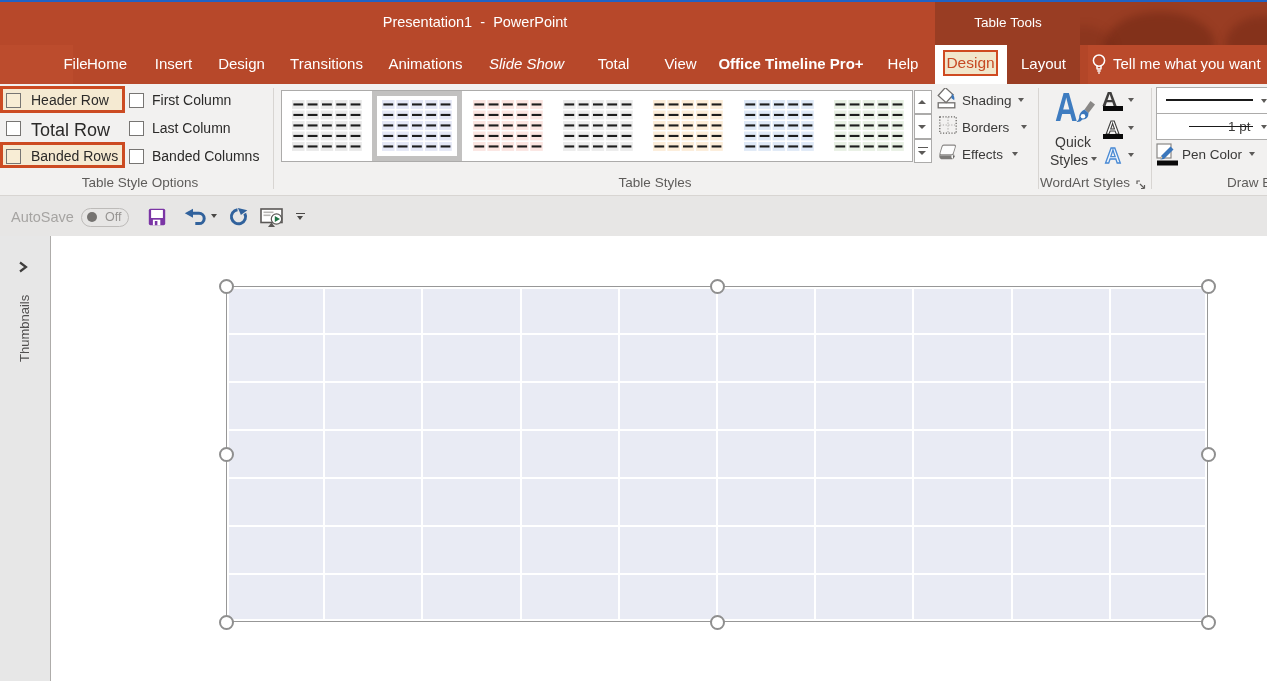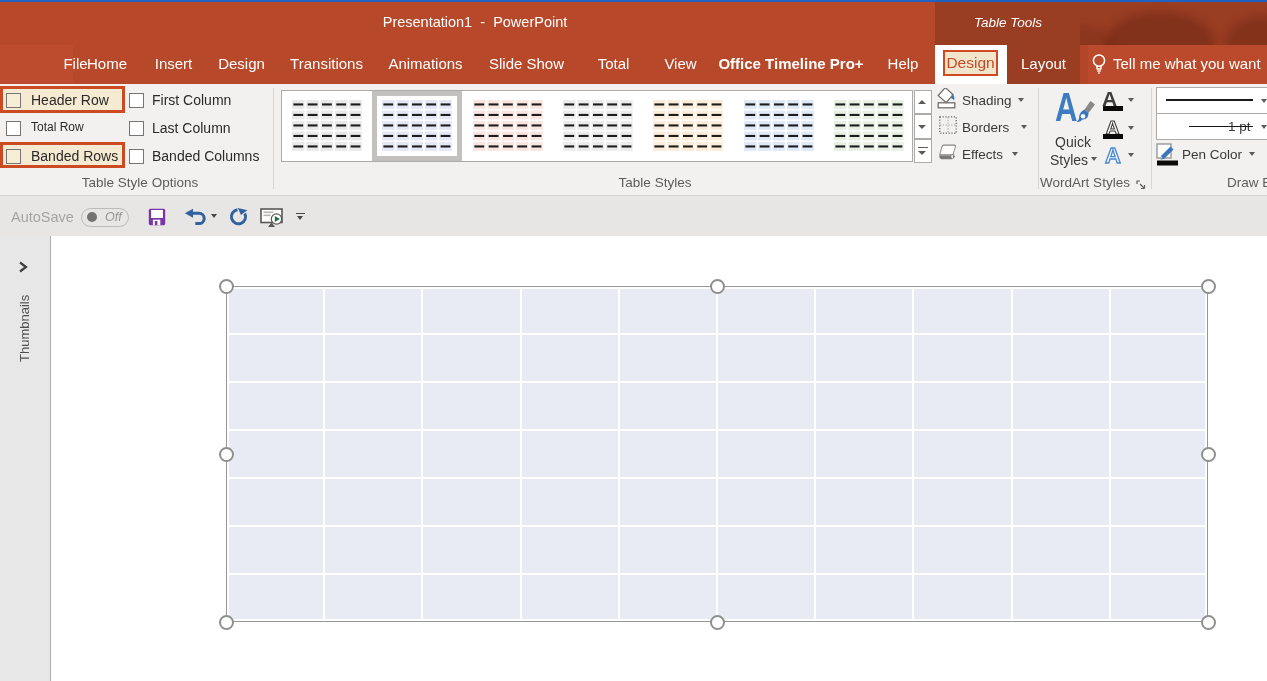--- a/index.html
+++ b/index.html
@@ -6,31 +6,31 @@
  font-family:"Liberation Sans",sans-serif;-webkit-font-smoothing:antialiased;}
 .abs{position:absolute;}
 .ctr{transform:translateX(-50%);white-space:nowrap;}
 .caret{width:0;height:0;border-left:3.5px solid transparent;border-right:3.5px solid transparent;border-top:4px solid #5c5a58;}
 </style></head><body>
 
 <div class="abs" style="left:0;top:0;width:1267px;height:2px;background:#2062c4;"></div>
 <div class="abs" style="left:0;top:2px;width:1267px;height:43px;background:#b7482a;"></div>
 <div class="abs" style="left:1080px;top:2px;width:187px;height:43px;background:#993d23;"></div>
 <div class="abs" style="left:935px;top:2px;width:145px;height:43px;background:#993d23;"></div>
-<div class="abs ctr" style="left:1008px;top:15px;color:#fff;font-size:13.5px;font-style:italic;">Table Tools</div>
+<div class="abs ctr" style="left:1008px;top:15px;color:#fff;font-size:13.5px;">Table Tools</div>
 <div class="abs ctr" style="left:475px;top:14px;color:#fff;font-size:14.5px;">Presentation1&nbsp;&nbsp;-&nbsp;&nbsp;PowerPoint</div>
 <div class="abs" style="left:0;top:45px;width:1267px;height:39px;background:#b7482a;"></div>
 <div class="abs" style="left:0;top:45px;width:73px;height:39px;background:#bc4c2d;"></div>
 <div class="abs ctr" style="left:35.5px;top:55px;color:#fff;font-size:15px;margin-left:40px;">File</div>
 <div class="abs ctr" style="left:107px;top:55px;color:#fff;font-size:15px;">Home</div>
 <div class="abs ctr" style="left:173.5px;top:55px;color:#fff;font-size:15px;">Insert</div>
 <div class="abs ctr" style="left:241.5px;top:55px;color:#fff;font-size:15px;">Design</div>
 <div class="abs ctr" style="left:326.5px;top:55px;color:#fff;font-size:15px;">Transitions</div>
 <div class="abs ctr" style="left:425.5px;top:55px;color:#fff;font-size:15px;">Animations</div>
-<div class="abs ctr" style="left:526.5px;top:55px;color:#fff;font-size:15px;">Slide Show</div>
+<div class="abs ctr" style="left:526.5px;top:55px;color:#fff;font-size:15px;font-style:italic;">Slide Show</div>
 <div class="abs ctr" style="left:613.5px;top:55px;color:#fff;font-size:15px;">Total</div>
 <div class="abs ctr" style="left:680.5px;top:55px;color:#fff;font-size:15px;">View</div>
 <div class="abs ctr" style="left:791px;top:55px;color:#fff;font-size:15px;font-weight:bold;">Office Timeline Pro+</div>
 <div class="abs ctr" style="left:903px;top:55px;color:#fff;font-size:15px;">Help</div>
 <div class="abs" style="left:935px;top:45px;width:72px;height:39px;background:#fff;"></div>
 <div class="abs" style="left:943px;top:50px;width:55px;height:26px;background:#f1e6cb;border:2.8px solid #cf4a21;display:flex;align-items:center;justify-content:center;color:#c74a24;font-size:15.5px;box-sizing:border-box;">Design</div>
 <div class="abs" style="left:1007px;top:45px;width:73px;height:39px;background:#993d23;"></div>
 <div class="abs ctr" style="left:1043.5px;top:55px;color:#fff;font-size:15px;">Layout</div>
 <div class="abs" style="left:1080px;top:45px;width:187px;height:39px;background:#ba4a2b;"></div>
 <div class="abs" style="left:1080px;top:2px;width:187px;height:43px;overflow:hidden;">
@@ -47,21 +47,21 @@
 <div class="abs" style="left:1113px;top:55px;color:#fff;font-size:15px;white-space:nowrap;">Tell me what you want</div>
 <div class="abs" style="left:0;top:84px;width:1267px;height:112px;background:#f2f1f0;border-bottom:1px solid #d8d5d2;box-sizing:border-box;"></div>
 <div class="abs" style="left:273px;top:88px;width:1px;height:101px;background:#d8d5d2;"></div>
 <div class="abs" style="left:1038px;top:88px;width:1px;height:101px;background:#d8d5d2;"></div>
 <div class="abs" style="left:1151px;top:88px;width:1px;height:101px;background:#d8d5d2;"></div>
 <div class="abs" style="left:0px;top:86px;width:125px;height:27px;background:#f5ead2;border:3.5px solid #cc4b22;box-sizing:border-box;"></div>
 <div class="abs" style="left:0px;top:141.5px;width:125px;height:26px;background:#f5ead2;border:3.5px solid #cc4b22;box-sizing:border-box;"></div>
 <div class="abs" style="left:6px;top:93px;width:15px;height:15px;background:#f8edd5;border:1.5px solid #777573;box-sizing:border-box;"></div>
 <div class="abs" style="left:31px;top:92px;font-size:14px;color:#2b2a29;white-space:nowrap;">Header Row</div>
 <div class="abs" style="left:6px;top:120.5px;width:15px;height:15px;background:#fff;border:1.5px solid #777573;box-sizing:border-box;"></div>
-<div class="abs" style="left:31px;top:119.5px;font-size:12px;color:#2b2a29;white-space:nowrap;">Total Row</div>
+<div class="abs" style="left:31px;top:119.5px;font-size:18px;color:#2b2a29;white-space:nowrap;">Total Row</div>
 <div class="abs" style="left:6px;top:149px;width:15px;height:15px;background:#f8edd5;border:1.5px solid #777573;box-sizing:border-box;"></div>
 <div class="abs" style="left:31px;top:148px;font-size:14px;color:#2b2a29;white-space:nowrap;">Banded Rows</div>
 <div class="abs" style="left:129px;top:93px;width:15px;height:15px;background:#fff;border:1.5px solid #777573;box-sizing:border-box;"></div>
 <div class="abs" style="left:152px;top:92px;font-size:14px;color:#2b2a29;white-space:nowrap;">First Column</div>
 <div class="abs" style="left:129px;top:120.5px;width:15px;height:15px;background:#fff;border:1.5px solid #777573;box-sizing:border-box;"></div>
 <div class="abs" style="left:152px;top:119.5px;font-size:14px;color:#2b2a29;white-space:nowrap;">Last Column</div>
 <div class="abs" style="left:129px;top:149px;width:15px;height:15px;background:#fff;border:1.5px solid #777573;box-sizing:border-box;"></div>
 <div class="abs" style="left:152px;top:148px;font-size:14px;color:#2b2a29;white-space:nowrap;">Banded Columns</div>
 <div class="abs ctr" style="left:140px;top:174.5px;font-size:13.5px;color:#5e5c5a;">Table Style Options</div>
 <div class="abs" style="left:281px;top:90px;width:632px;height:72px;background:#fff;border:1px solid #acabaa;box-sizing:border-box;"></div>
@@ -500,21 +500,21 @@
 <path d="M5 13 L6.5 14.5 L4.5 16.5 Z" fill="#e8c89a"></path>
 <rect x="1" y="17.5" width="21" height="5" fill="#0a0a0a"></rect>
 </svg>
 <div class="abs" style="left:1182px;top:146.5px;font-size:13.5px;color:#3a3938;">Pen Color</div>
 <div class="abs caret" style="left:1249px;top:152px;"></div>
 <div class="abs" style="left:1227px;top:174.5px;font-size:13.5px;color:#5e5c5a;white-space:nowrap;">Draw Bo</div>
 <div class="abs" style="left:0;top:196px;width:1267px;height:40px;background:#e7e6e5;"></div>
 <div class="abs" style="left:11px;top:209px;font-size:14.5px;color:#a6a4a2;">AutoSave</div>
 <div class="abs" style="left:81px;top:208px;width:46px;height:17px;border:1px solid #bdbbb9;border-radius:10px;"></div>
 <div class="abs" style="left:87px;top:212px;width:10px;height:10px;border-radius:50%;background:#757371;"></div>
-<div class="abs" style="left:105px;top:210px;font-size:12.5px;color:#969492;font-style:italic;">Off</div>
+<div class="abs" style="left:105px;top:210px;font-size:12.5px;color:#969492;">Off</div>
 <svg class="abs" style="left:148px;top:208px;" width="18" height="18" viewBox="0 0 18 18">
 <rect x="0.8" y="0.8" width="16.4" height="16.4" rx="1.6" fill="#7b35a5"></rect>
 <rect x="3.1" y="2" width="11.8" height="8" fill="#fff"></rect>
 <rect x="4.9" y="11.7" width="7.4" height="5.5" fill="#fff"></rect>
 <path d="M6.8 13 h2.6 v4.2 h-2.6 Z" fill="#7b35a5"></path>
 </svg>
 <svg class="abs" style="left:184px;top:208px;" width="22" height="18" viewBox="0 0 22 18">
 <path d="M0.8 5.2 L9 0.7 L9 9.7 Z" fill="#31629c"></path>
 <path d="M8.4 5.2 H15 A5.2 5.2 0 0 1 15 15.6 H11.3" fill="none" stroke="#31629c" stroke-width="3"></path>
 </svg>

